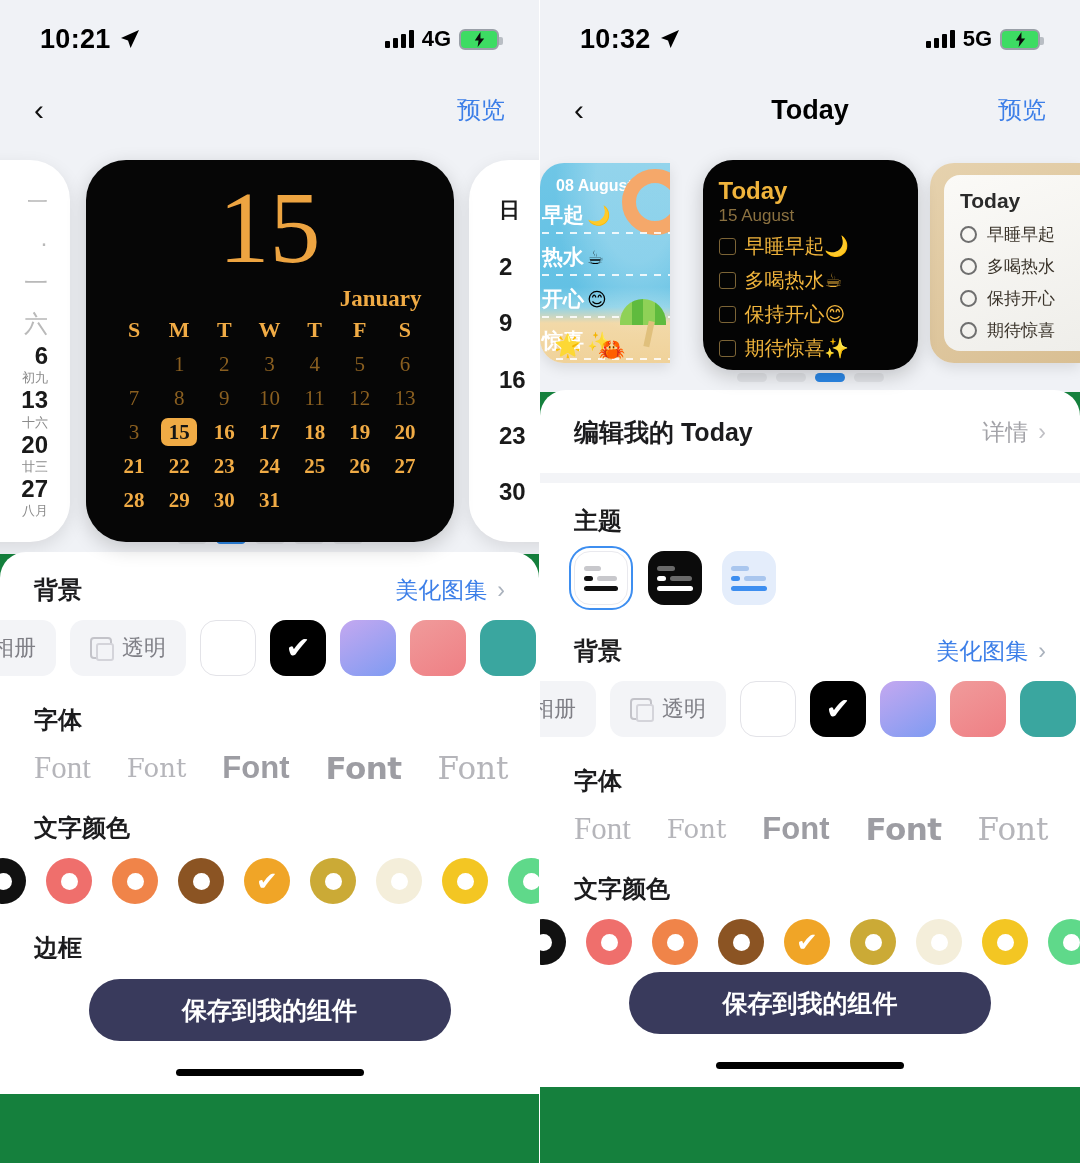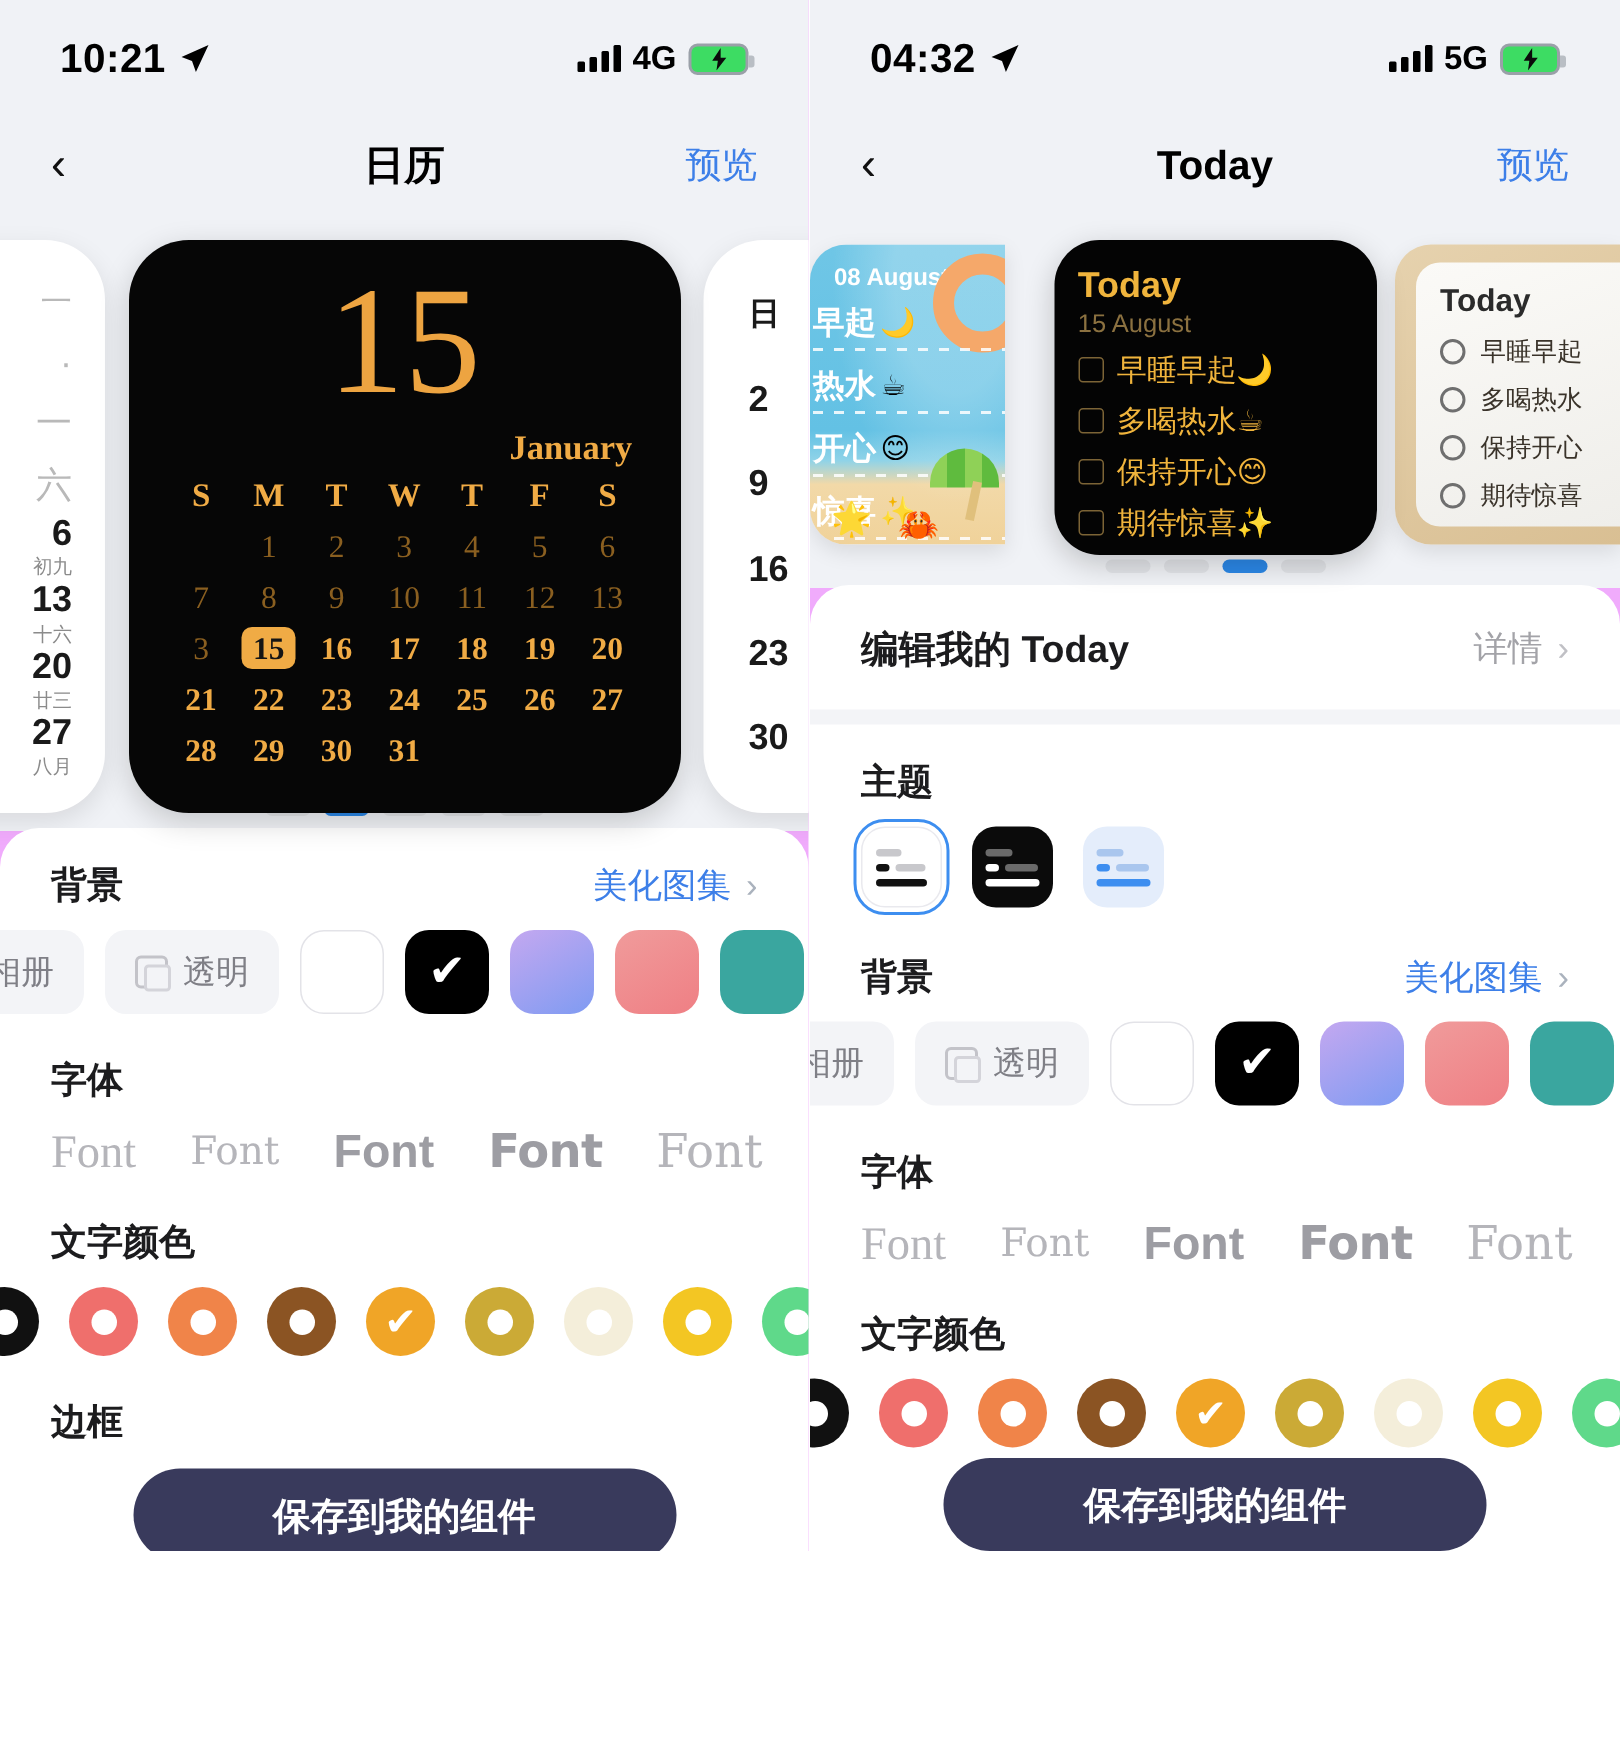--- a/index.html
+++ b/index.html
@@ -6,22 +6,22 @@
   html, body {
     width: 1080px; height: 1163px;
     background: #ffffff;
     font-family: "Liberation Sans", "DejaVu Sans", sans-serif;
     overflow: hidden;
   }
   .stage { position: relative; width: 1080px; height: 1163px; display: flex; }
 
   .panel {
     position: relative;
-    width: 540px; height: 1034px;
-    background: #f0abfc;
+    width: 540px; height: 1163px;
+    background: #15803d;
     overflow: hidden;
   }
   .panel.left { border-right: 1px solid #ffffff; }
 
   
   .statusbar {
     height: 78px;
     background: #f0f2f6;
     display: flex; align-items: center;
     padding: 0 40px;
@@ -425,21 +425,20 @@
         <span class="battery">
           <svg class="bolt" viewBox="0 0 12 16">
               <path d="M7 0 1 9h4l-1 7 7-9H7z" fill="#0b0b0b"></path>
             </svg>
         </span>
       </div>
     </div>
 
     <div class="navbar">
       <div class="nav-back">‹</div>
-      <div class="nav-title">日历</div>
       <div class="nav-action">预览</div>
     </div>
 
     <div class="carousel">
       <div class="cards">
 
         <div class="card-side-white l">
           <div class="wk-col">
             <div class="cellL">
                 <span class="wk-num hdr dim">一</span>
@@ -612,21 +611,21 @@
         <div class="save-btn">保存到我的组件</div>
         <div class="home-ind"></div>
       </div>
     </div>
   </div>
 
   <div class="panel right">
 
     <div class="statusbar">
       <div class="sb-time">
-        <span>04:32</span>
+        <span>10:32</span>
         <svg class="loc-icon" viewBox="0 0 20 20">
             <path d="M19 1 1 9l7 2.6L10.6 19z" fill="#000"></path>
           </svg>
       </div>
       <div class="sb-right">
         <span class="bars">
             <i></i>
             <i></i>
             <i></i>
             <i></i>

